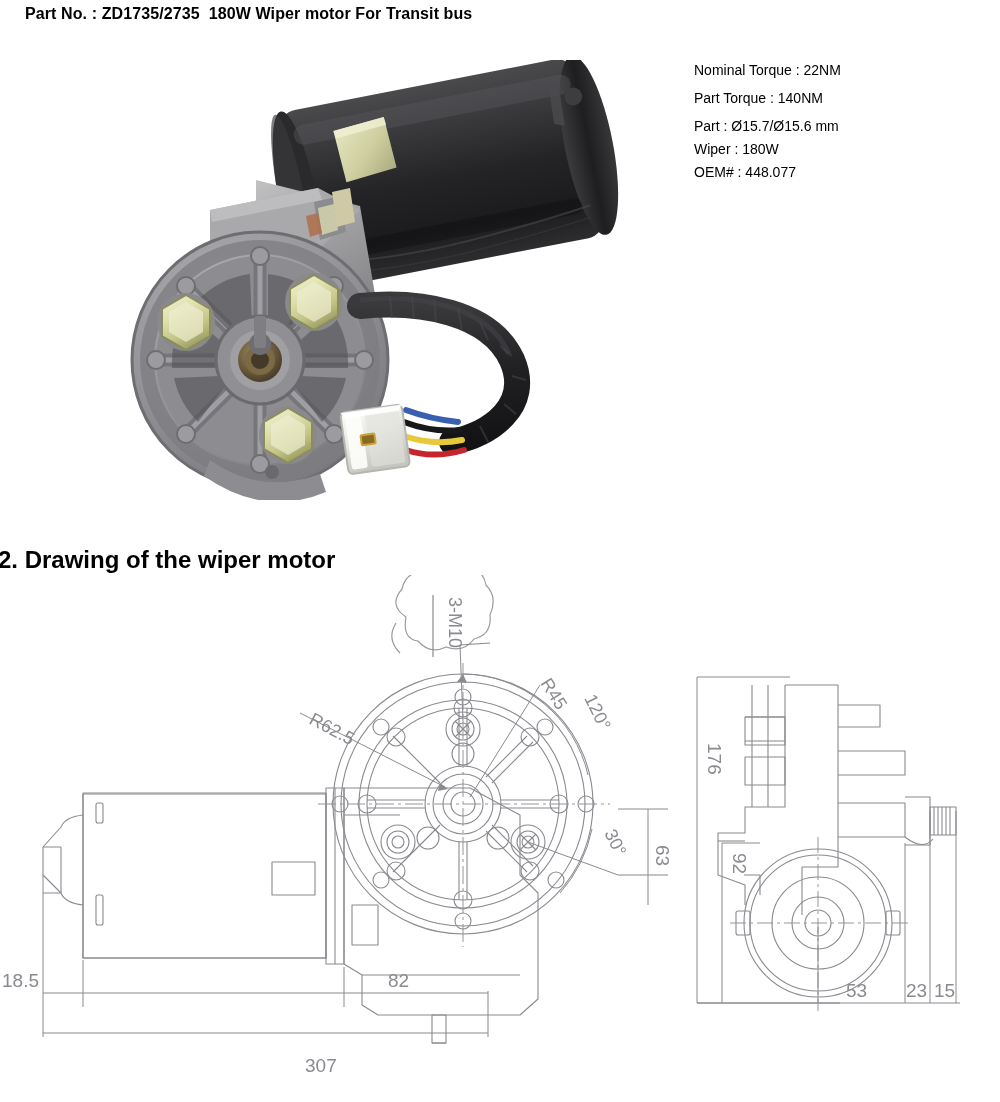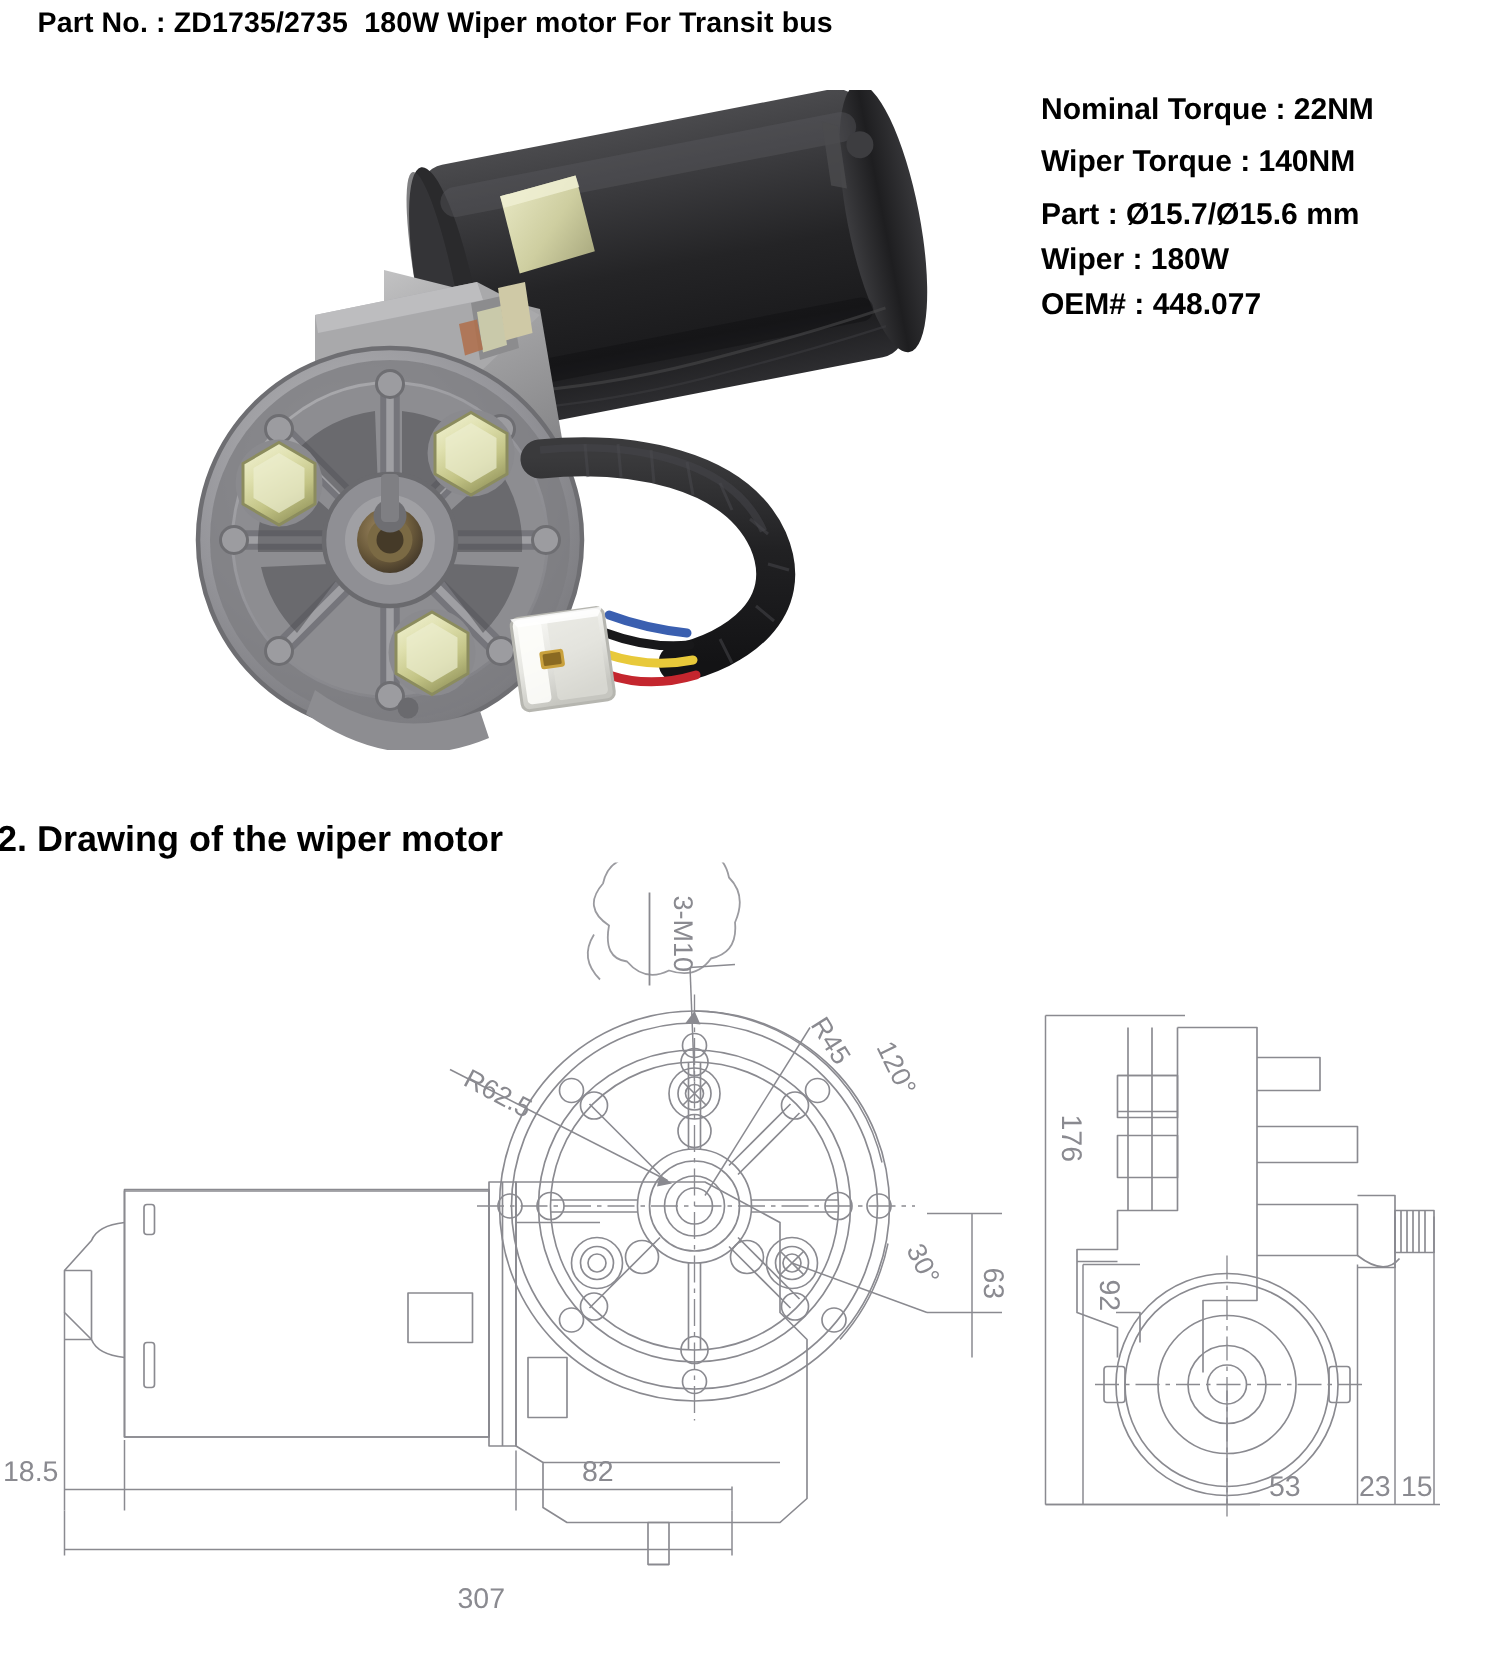--- a/index.html
+++ b/index.html
@@ -10,28 +10,28 @@
     font-family:"Liberation Sans",sans-serif;
     color:#000;
     position:relative;
     overflow:hidden;
   }
   .page{position:relative;width:1000px;height:1102px;}
 
   
   #title-bar{
     position:absolute;left:25px;top:5px;
-    font-size:19px;font-weight:bold;letter-spacing:0.1px;
+    font-size:16px;font-weight:bold;letter-spacing:0.1px;
     white-space:pre;
   }
 
   
   #spec-list{
     position:absolute;left:694px;top:62px;
-    font-size:20px;font-weight:bold;
+    font-size:14px;font-weight:normal;
   }
   #spec-list .spec-row{margin-bottom:12px;white-space:pre;}
   #spec-list .spec-row.tight{margin-bottom:7px;}
 
   
   #product-photo{
     position:absolute;left:60px;top:60px;width:600px;height:440px;
   }
   #product-photo svg{display:block;}
 
@@ -268,21 +268,21 @@
         <rect x="308" y="352" width="34" height="54" rx="3" fill="#e2e2dc" opacity="0.6"></rect>
         <rect x="300" y="372" width="16" height="12" rx="2" fill="#c9a13d"></rect>
         <rect x="302" y="374" width="12" height="8" rx="1" fill="#8a6a22"></rect>
         <path d="M284 348 l62 0 l-4 6 l-54 0 z" fill="#ffffff" opacity="0.85"></path>
       </g>
     </svg>
   </div>
 
   <div id="spec-list">
     <div class="spec-row">Nominal Torque : 22NM</div>
-    <div class="spec-row">Wiper Torque : 140NM</div>
+    <div class="spec-row">Part Torque : 140NM</div>
     <div class="spec-row tight">Part : Ø15.7/Ø15.6 mm</div>
     <div class="spec-row tight">Wiper : 180W</div>
     <div class="spec-row tight">OEM# : 448.077</div>
   </div>
 
   <div id="section2-heading">2. Drawing of the wiper motor</div>
 
   <div id="drawing">
     <svg width="1000" height="527" viewBox="0 0 1000 527" xmlns="http://www.w3.org/2000/svg">
       <g stroke="#8a8a90" fill="none" stroke-width="1.1" stroke-linejoin="round">

